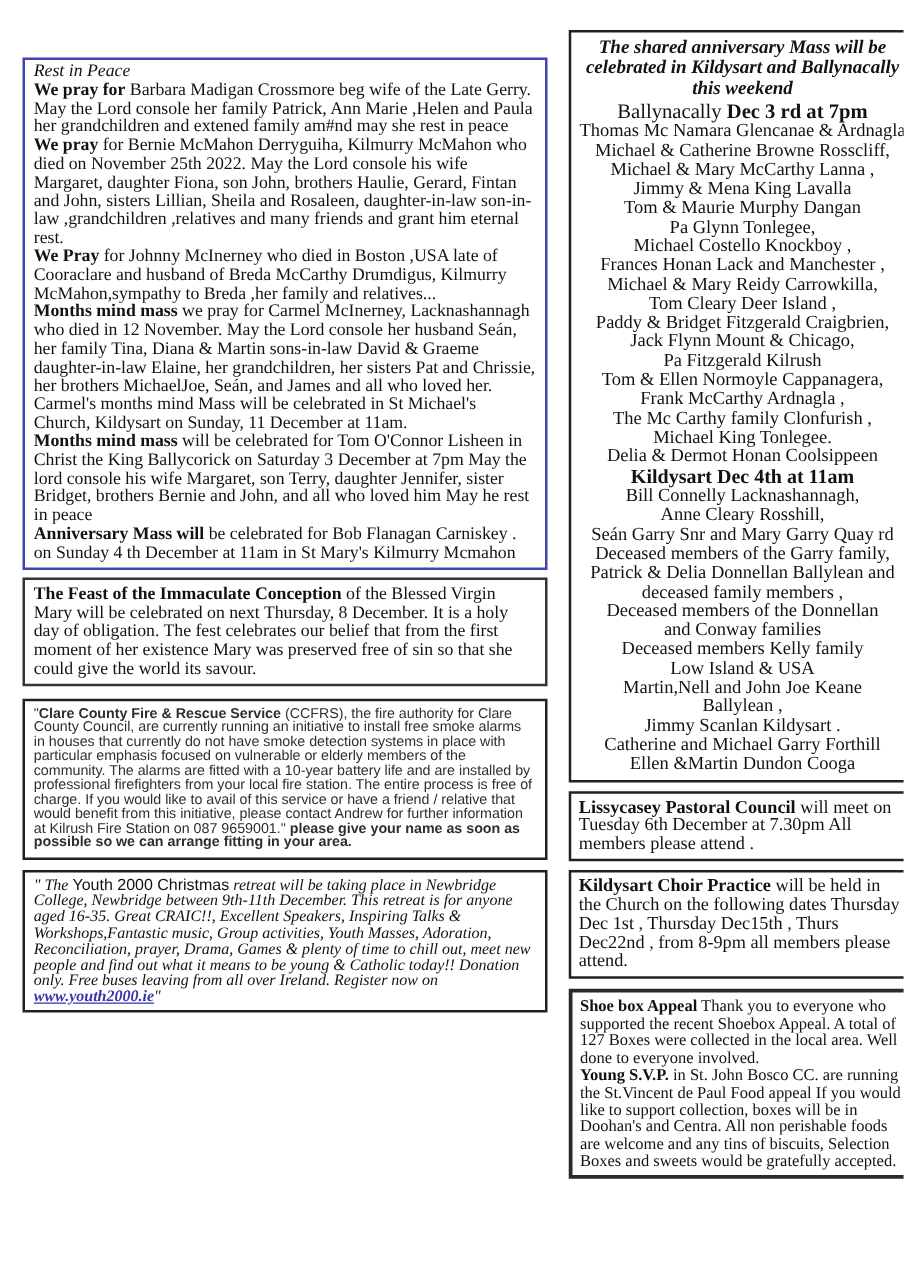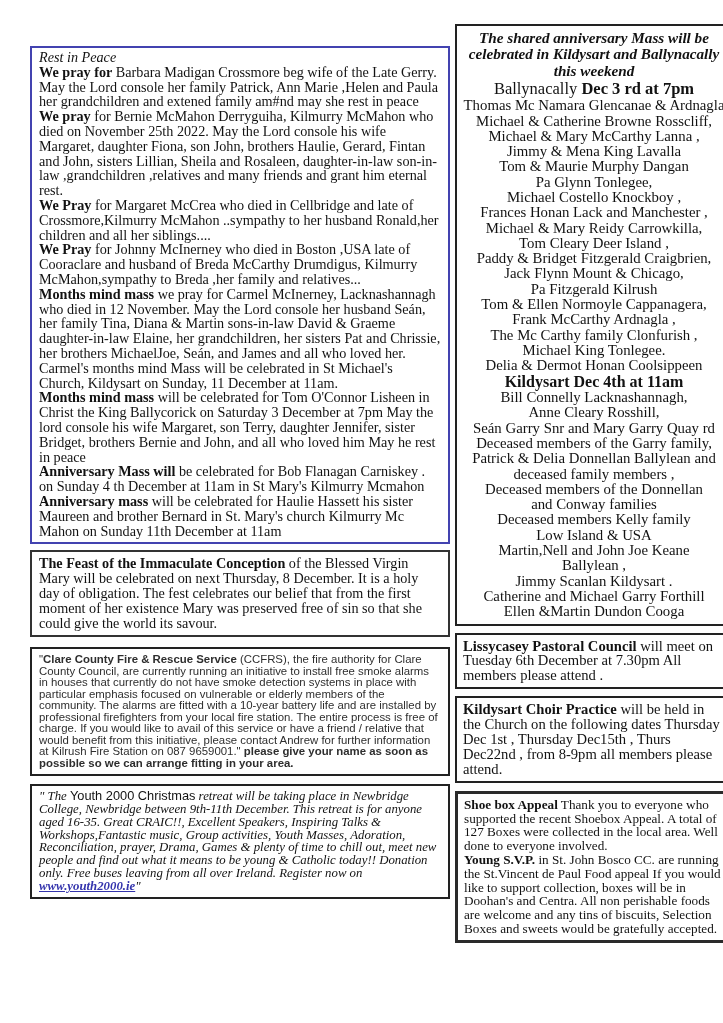--- a/index.html
+++ b/index.html
@@ -1,18 +1,18 @@
 <!DOCTYPE html>
 <html><head>
 <meta charset="utf-8">
 <style>
   html,body{margin:0;padding:0;background:#fff;}
   .page{position:relative;width:723px;height:1023px;background:#fff;overflow:hidden;
         font-family:"Liberation Serif",serif;color:#121212;}
-  .col-left{position:absolute;left:30px;top:46px;width:420px;}
+  .col-left{position:absolute;left:18px;top:46px;width:420px;}
   .col-right{position:absolute;left:443px;top:24px;width:278px;padding-left:12px;}
   .box{border:2px solid #2a2a2a;background:#fff;box-sizing:border-box;}
 
   
   .rip{border-color:#4343b0;padding:2px 7px 4px 7px;}
   .rip-title{text-align:center;font-style:italic;font-size:24px;line-height:1.3;margin:0;}
   .rip p{margin:0;font-size:14.2px;line-height:14.8px;text-align:left;}
 
   
   .feast{margin-top:6px;border-color:#333;padding:4px 7px;}
@@ -53,31 +53,29 @@
   <div class="col-left">
 
     <div class="box rip">
       <p class="rip-title">Rest in Peace</p>
       <div>
 
           <p><b class="lead">We pray for</b><span> Barbara Madigan Crossmore beg  wife of the Late Gerry. May the Lord console her family Patrick, Ann Marie ,Helen and Paula her grandchildren and extened family am#nd may she rest in peace</span></p>
 
           <p><b class="lead">We pray</b><span>  for Bernie McMahon Derryguiha, Kilmurry McMahon who died on November 25th 2022. May the Lord console  his wife Margaret, daughter Fiona, son John, brothers Haulie, Gerard, Fintan and John, sisters Lillian, Sheila and Rosaleen, daughter-in-law  son-in-law ,grandchildren ,relatives and many friends and grant him eternal rest.</span></p>
 
-          <p><b class="lead">We Pray</b><span> for Margaret McCrea who died in Cellbridge and late of Crossmore,Kilmurry McMahon ..sympathy to her husband Ronald,her children and all her siblings....</span></p>
 
           <p><b class="lead">We Pray</b><span> for Johnny McInerney who died in  Boston  ,USA late of Cooraclare and husband of Breda McCarthy Drumdigus, Kilmurry McMahon,sympathy to Breda ,her family and relatives...</span></p>
 
           <p><b class="lead">Months mind mass</b><span>  we pray for Carmel McInerney, Lacknashannagh who died in 12 November. May the Lord console her husband Seán, her family Tina, Diana &amp; Martin sons-in-law David &amp; Graeme daughter-in-law Elaine, her grandchildren, her sisters Pat and Chrissie, her brothers MichaelJoe, Seán, and James and all who loved her. Carmel's months mind Mass will be celebrated in St Michael's Church, Kildysart on Sunday, 11 December at 11am.</span></p>
 
           <p><b class="lead">Months mind mass</b><span> will be celebrated for Tom O'Connor Lisheen in Christ the King Ballycorick on Saturday 3 December  at 7pm May the lord console his wife Margaret, son Terry, daughter Jennifer, sister Bridget, brothers Bernie and John,  and all who loved him  May he rest in peace</span></p>
 
           <p><b class="lead">Anniversary Mass will</b><span> be celebrated for  Bob Flanagan Carniskey . on Sunday 4 th December at 11am in St  Mary's Kilmurry Mcmahon</span></p>
 
-          <p><b class="lead">Anniversary mass</b><span> will be celebrated for  Haulie Hassett his sister Maureen and brother Bernard in St. Mary's church Kilmurry Mc Mahon on  Sunday 11th December at 11am</span></p>
         </div>
     </div>
 
     <div class="box feast">
       <p><b class="lead">The Feast of the Immaculate Conception</b><span> of the Blessed Virgin Mary will be celebrated on next Thursday, 8 December. It is a holy day of obligation. The fest celebrates our belief that from the first moment of her existence Mary was preserved free of sin so that she could give the world its savour.</span></p>
     </div>
 
     <div class="box fire">
       <p><span>"</span><b class="lead">Clare County Fire &amp; Rescue Service</b><span> (CCFRS), the fire authority for Clare County Council, are currently running an initiative to install free smoke alarms in houses that currently do not have smoke detection systems in place with particular emphasis focused on vulnerable or elderly members of the community.  The alarms are fitted with a 10-year battery life and are installed by professional firefighters from your local fire station.  The entire process is free of charge.  If you would like to avail of this service or have a friend / relative that would benefit from this initiative, please contact Andrew for further information at Kilrush Fire Station on 087 9659001."  </span><b class="lead">please give your name as soon as  possible  so we can arrange  fitting in your area.</b></p>
     </div>

